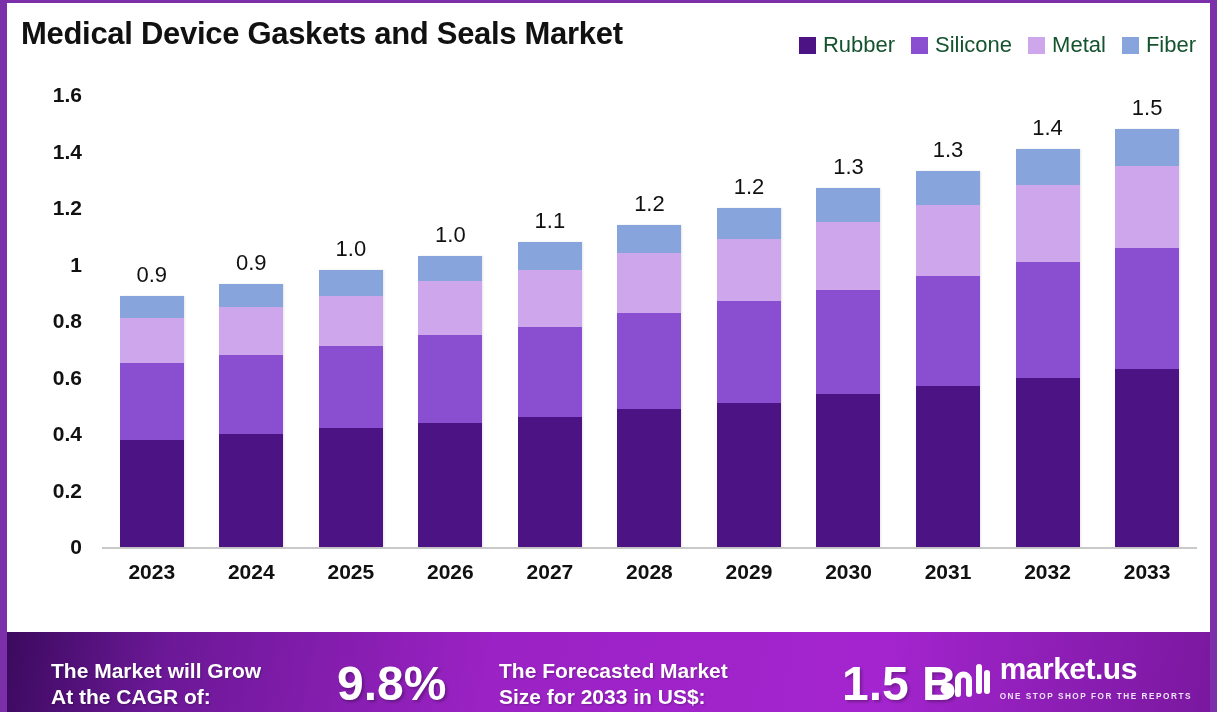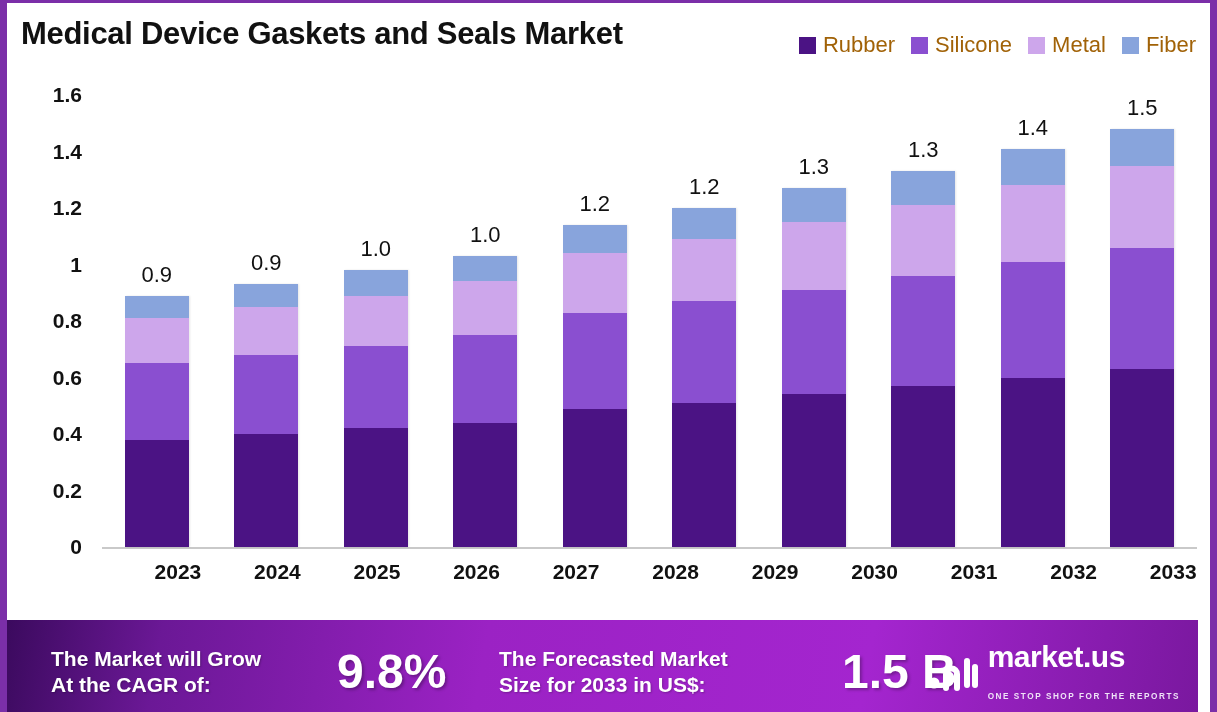--- a/index.html
+++ b/index.html
@@ -31,21 +31,21 @@
     position: absolute; left: 14px; top: 56px;
     font-size: 20px; font-weight: 400; color: #1a1a1a;
     white-space: nowrap;
   }
   .legend {
     position: absolute; right: 14px; top: 29px;
     display: flex; align-items: center; gap: 16px;
   }
   .legend-item { display: flex; align-items: center; gap: 7px; }
   .legend-swatch { width: 17px; height: 17px; display: block; }
-  .legend-label { font-size: 22px; color: #a16207; white-space: nowrap; text-align: right; }
+  .legend-label { font-size: 22px; color: #14532d; white-space: nowrap; text-align: right; }
 
   
   .plot {
     position: absolute; left: 0; top: 92px; width: 1203px; height: 510px;
   }
   .yaxis {
     position: absolute; left: 0; top: 0; width: 95px; height: 452px;
   }
   .ytick {
     position: absolute; right: 20px;
@@ -72,27 +72,27 @@
   .seg { width: 100%; }
   .bar-total {
     position: absolute; left: 0; width: 100%; text-align: center;
     font-size: 22px; color: #111111; white-space: nowrap;
   }
   .xaxis {
     position: absolute; left: 95px; top: 454px; width: 1095px; height: 46px;
     display: flex; align-items: center; justify-content: space-around;
   }
   .xtick {
-    width: 99px; text-align: right;
+    width: 99px; text-align: center;
     font-size: 21px; font-weight: 700; color: #111111;
   }
 
   
   .banner {
-    position: absolute; left: 0; right: 12px; bottom: 0; height: 92px;
+    position: absolute; left: 0; right: 0; bottom: 0; height: 80px;
     background: linear-gradient(100deg, #3B0A5E 0%, #6B1896 13%, #9B22C4 40%, #A425CF 72%, #7A189F 100%);
     display: flex; align-items: center;
   }
   .banner-text {
     color: #ffffff; font-size: 21px; font-weight: 700; line-height: 1.25;
     text-shadow: 1px 1px 2px rgba(0,0,0,0.25);
     white-space: nowrap;
   }
   .banner-stat {
     color: #ffffff; font-size: 48px; font-weight: 700;
@@ -106,21 +106,21 @@
 
   .logo { position: absolute; right: 18px; top: 22px; display: flex; align-items: center; gap: 10px; }
   .logo-mark { width: 50px; height: 44px; }
   .logo-text { display: flex; flex-direction: column; }
   .logo-word {
     color: #ffffff; font-size: 30px; font-weight: 700; letter-spacing: -0.5px;
     line-height: 1;
   }
   .logo-tag {
     color: #efe2f7; font-size: 8.2px; font-weight: 700; letter-spacing: 1.55px;
-    margin-top: 20px; white-space: nowrap;
+    margin-top: 8px; white-space: nowrap;
   }
 </style>
 </head>
 <body>
 
 <div id="frame">
 
   <div class="header">
     <div class="title">Medical Device Gaskets and Seals Market</div>
     <div class="legend" id="legend">
@@ -184,20 +184,29 @@
             <div class="seg" style="height: 9.18367%; background: rgb(136, 164, 220);"></div>
           </div>
         </div>
         <div class="bar-col">
           <div class="bar-total" style="bottom: 298.975px;">1.0</div>
           <div class="bar-stack" style="height: 290.975px;">
             <div class="seg" style="height: 42.7184%; background: rgb(75, 19, 132);"></div>
             <div class="seg" style="height: 30.0971%; background: rgb(138, 79, 208);"></div>
             <div class="seg" style="height: 18.4466%; background: rgb(205, 166, 235);"></div>
             <div class="seg" style="height: 8.73786%; background: rgb(136, 164, 220);"></div>
+          </div>
+        </div>
+        <div class="bar-col">
+          <div class="bar-total" style="bottom: 313.1px;">1.1</div>
+          <div class="bar-stack" style="height: 305.1px;">
+            <div class="seg" style="height: 42.5926%; background: rgb(75, 19, 132);"></div>
+            <div class="seg" style="height: 29.6296%; background: rgb(138, 79, 208);"></div>
+            <div class="seg" style="height: 18.5185%; background: rgb(205, 166, 235);"></div>
+            <div class="seg" style="height: 9.25926%; background: rgb(136, 164, 220);"></div>
           </div>
         </div>
         <div class="bar-col">
           <div class="bar-total" style="bottom: 330.05px;">1.2</div>
           <div class="bar-stack" style="height: 322.05px;">
             <div class="seg" style="height: 42.9825%; background: rgb(75, 19, 132);"></div>
             <div class="seg" style="height: 29.8246%; background: rgb(138, 79, 208);"></div>
             <div class="seg" style="height: 18.4211%; background: rgb(205, 166, 235);"></div>
             <div class="seg" style="height: 8.77193%; background: rgb(136, 164, 220);"></div>
           </div>

